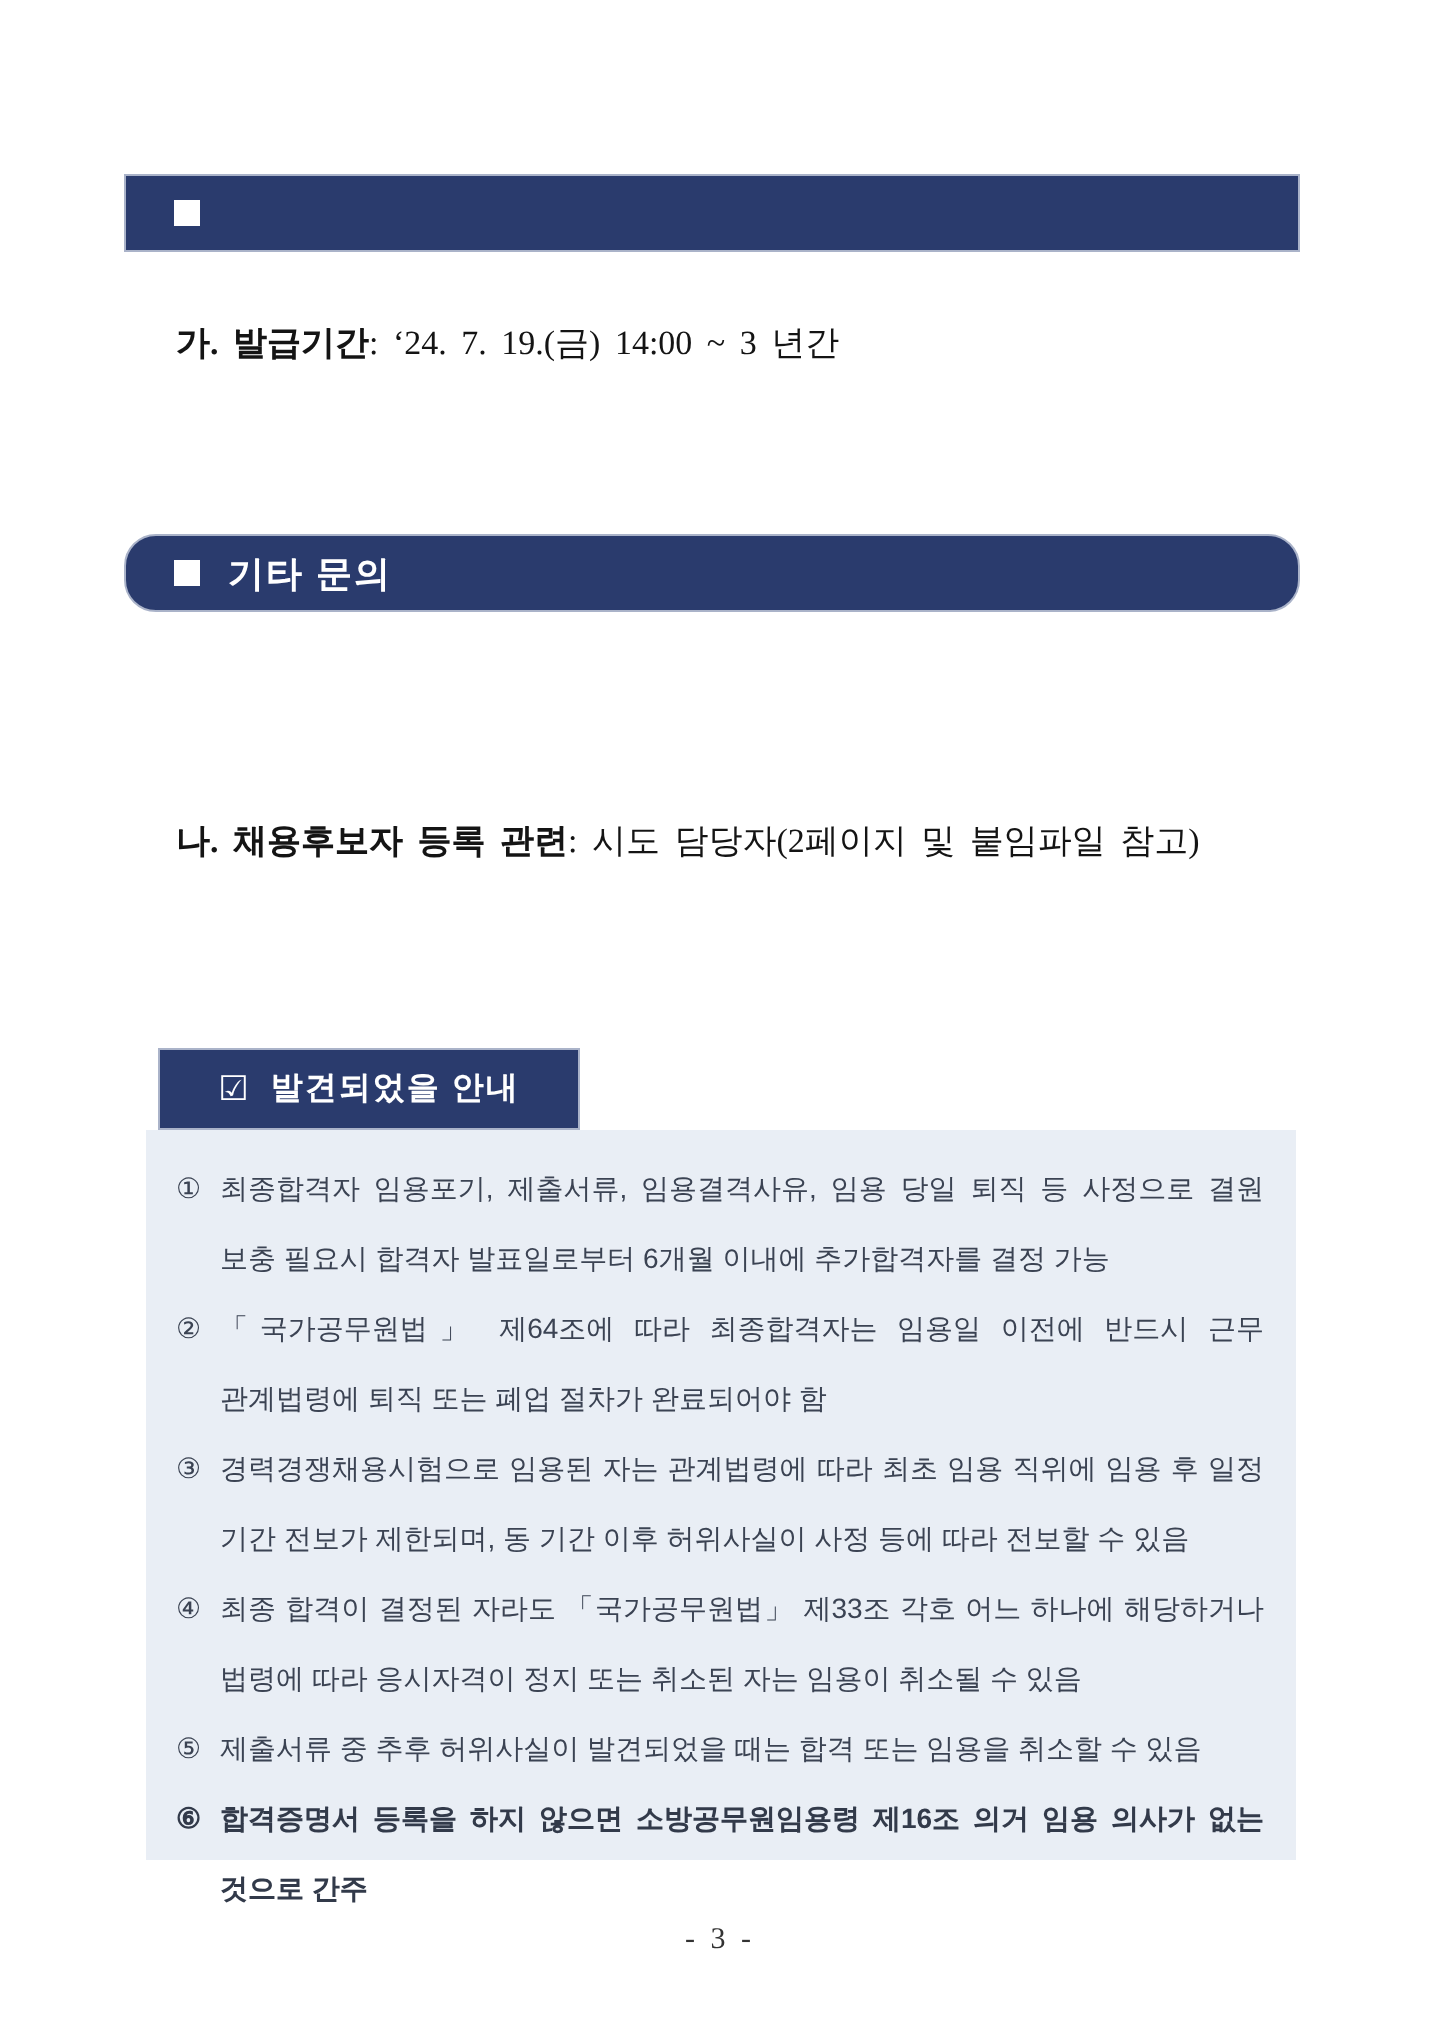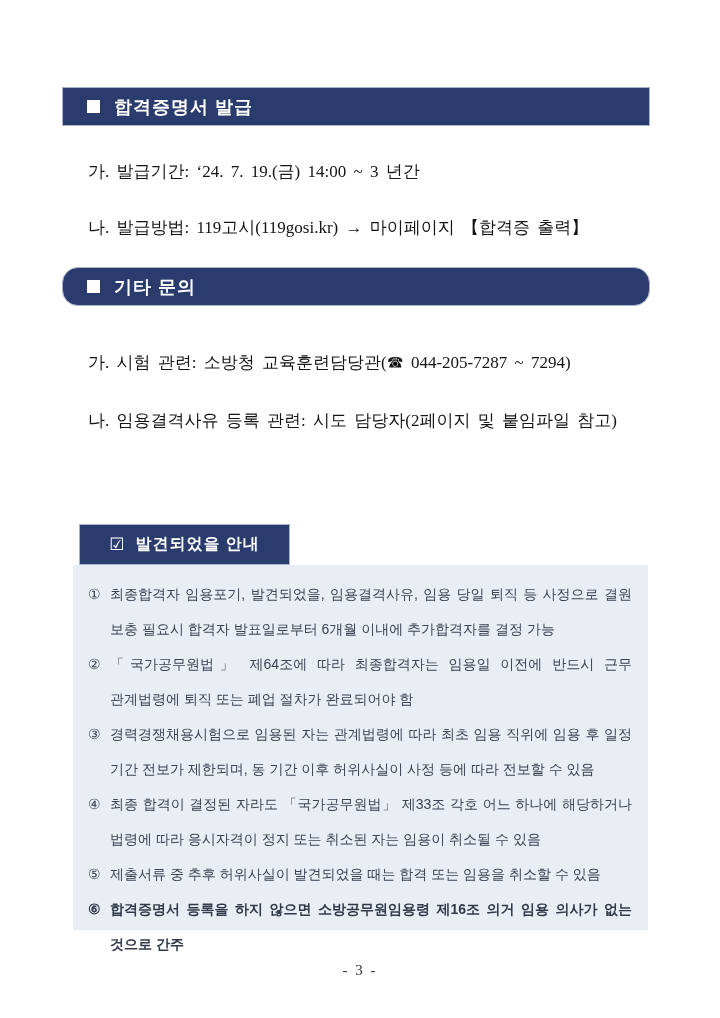--- a/index.html
+++ b/index.html
@@ -40,21 +40,21 @@
   .body-line {
     position: absolute;
     left: 88px;
     right: 56px;
     font-size: 17px;
     line-height: 26px;
     word-spacing: 3px;
     word-break: keep-all;
     color: #141414;
   }
-  .body-line .lbl { font-weight: normal; }
+  .body-line .lbl { font-weight: bold; }
   
   .notice-banner {
     position: absolute;
     top: 524px;
     left: 79px;
     width: 211px;
     height: 41px;
     background: #2a3b6d;
     border: 1px solid #aab3c9;
     box-sizing: border-box;
@@ -109,54 +109,47 @@
     letter-spacing: 2px;
   }
 </style>
 </head>
 <body>
 
 <div class="page">
 
   <div class="banner" style="top:87px;">
     <span class="sq"></span>
-    <span>합격증명서 발급</span>
   </div>
 
   <p class="body-line" style="top:142px;">
     <span class="lbl">가. 발급기간</span><span>: ‘24. 7. 19.(금) 14:00 ~ 3 년간</span>
   </p>
 
-  <p class="body-line" style="top:198px;">
-    <span class="lbl">나. 발급방법</span><span>: 119고시(119gosi.kr) → 마이페이지 【합격증 출력】</span>
-  </p>
 
   <div class="banner" style="top:267px;border-radius:16px;">
     <span class="sq"></span>
     <span>기타 문의</span>
   </div>
 
-  <p class="body-line" style="top:333px;">
-    <span class="lbl">가. 시험 관련</span><span>: 소방청 교육훈련담당관(☎ 044-205-7287 ~ 7294)</span>
-  </p>
 
   <p class="body-line" style="top:391px;">
-    <span class="lbl">나. 임용결격사유 등록 관련</span><span>: 시도 담당자(2페이지 및 붙임파일 참고)</span>
+    <span class="lbl">나. 채용후보자 등록 관련</span><span>: 시도 담당자(2페이지 및 붙임파일 참고)</span>
   </p>
 
 
   <div class="notice-banner">
     <span class="chk">☑</span>
     <span>발견되었을 안내</span>
   </div>
 
   <div class="notice-box">
     <div class="notice-item">
       <span class="marker">①</span>
-      <span class="txt">최종합격자 임용포기, 발견되었을, 임용결격사유, 임용 당일 퇴직 등 사정으로 결원 보충 필요시 합격자 발표일로부터 6개월 이내에 추가합격자를 결정 가능</span>
+      <span class="txt">최종합격자 임용포기, 제출서류, 임용결격사유, 임용 당일 퇴직 등 사정으로 결원 보충 필요시 합격자 발표일로부터 6개월 이내에 추가합격자를 결정 가능</span>
     </div>
     <div class="notice-item">
       <span class="marker">②</span>
       <span class="txt">「국가공무원법」 제64조에 따라 최종합격자는 임용일 이전에 반드시 근무 관계법령에 퇴직 또는 폐업 절차가 완료되어야 함</span>
     </div>
     <div class="notice-item">
       <span class="marker">③</span>
       <span class="txt">경력경쟁채용시험으로 임용된 자는 관계법령에 따라 최초 임용 직위에 임용 후 일정 기간 전보가 제한되며, 동 기간 이후 허위사실이 사정 등에 따라 전보할 수 있음</span>
     </div>
     <div class="notice-item">

